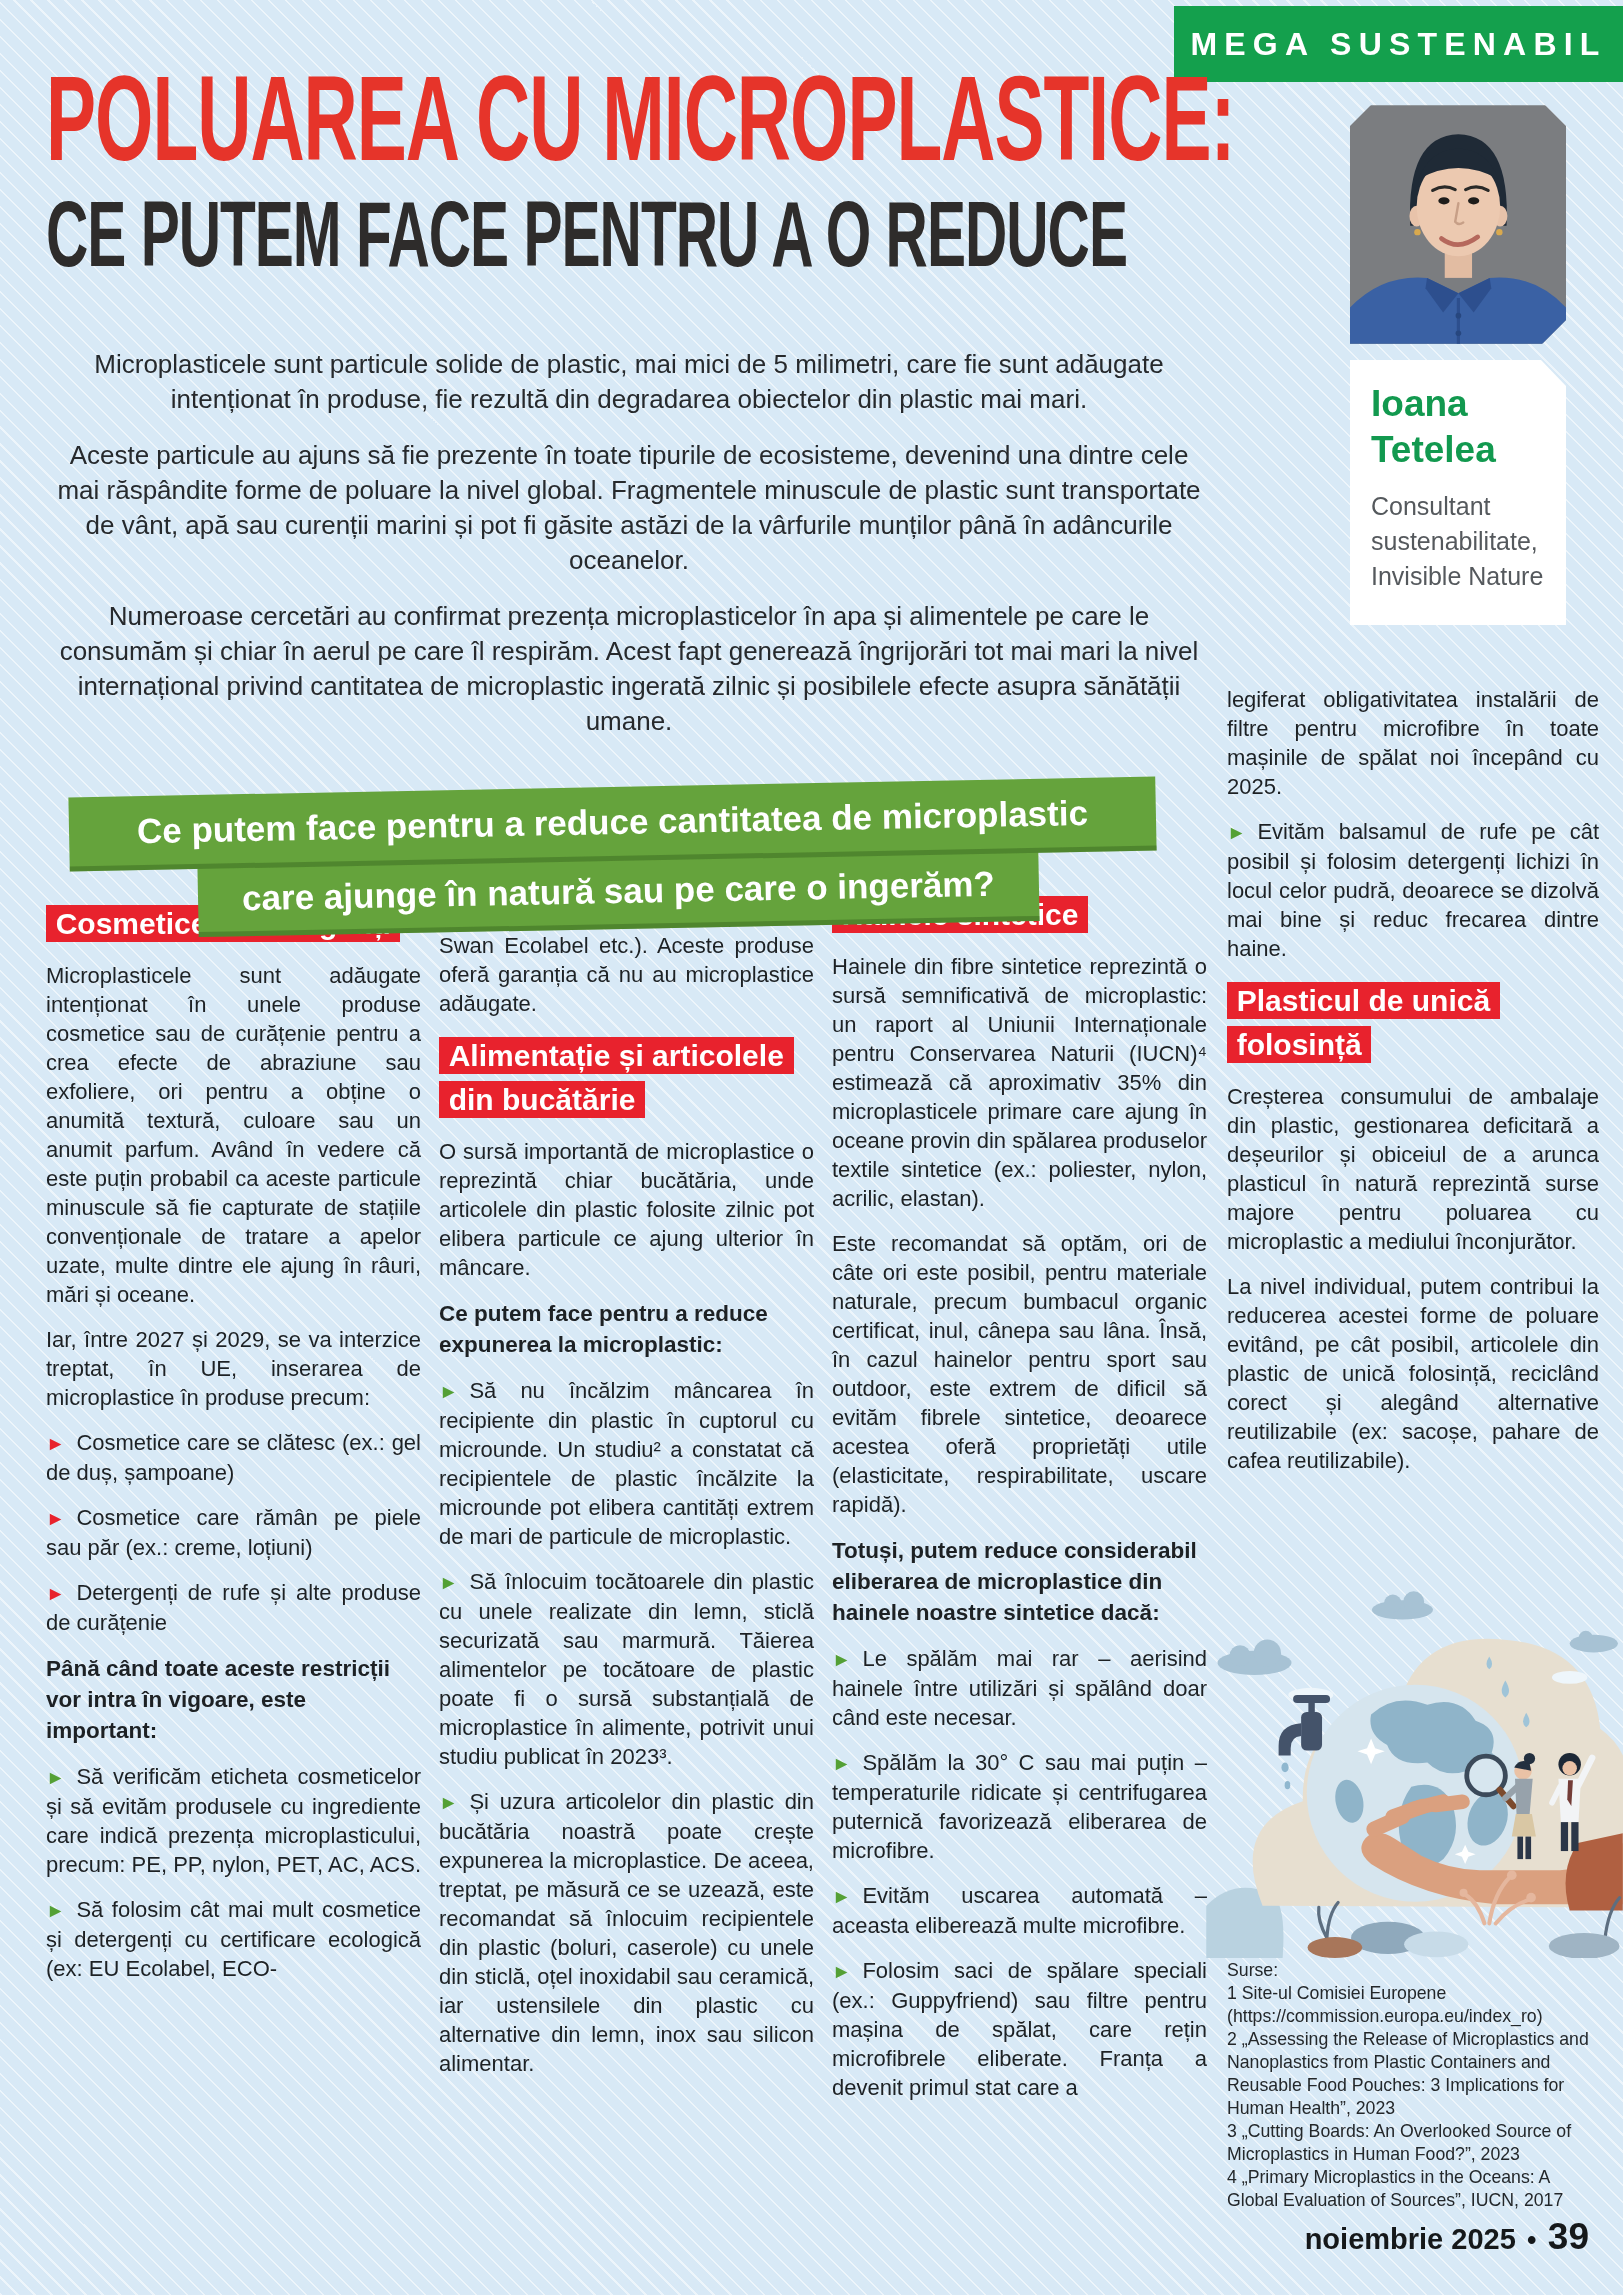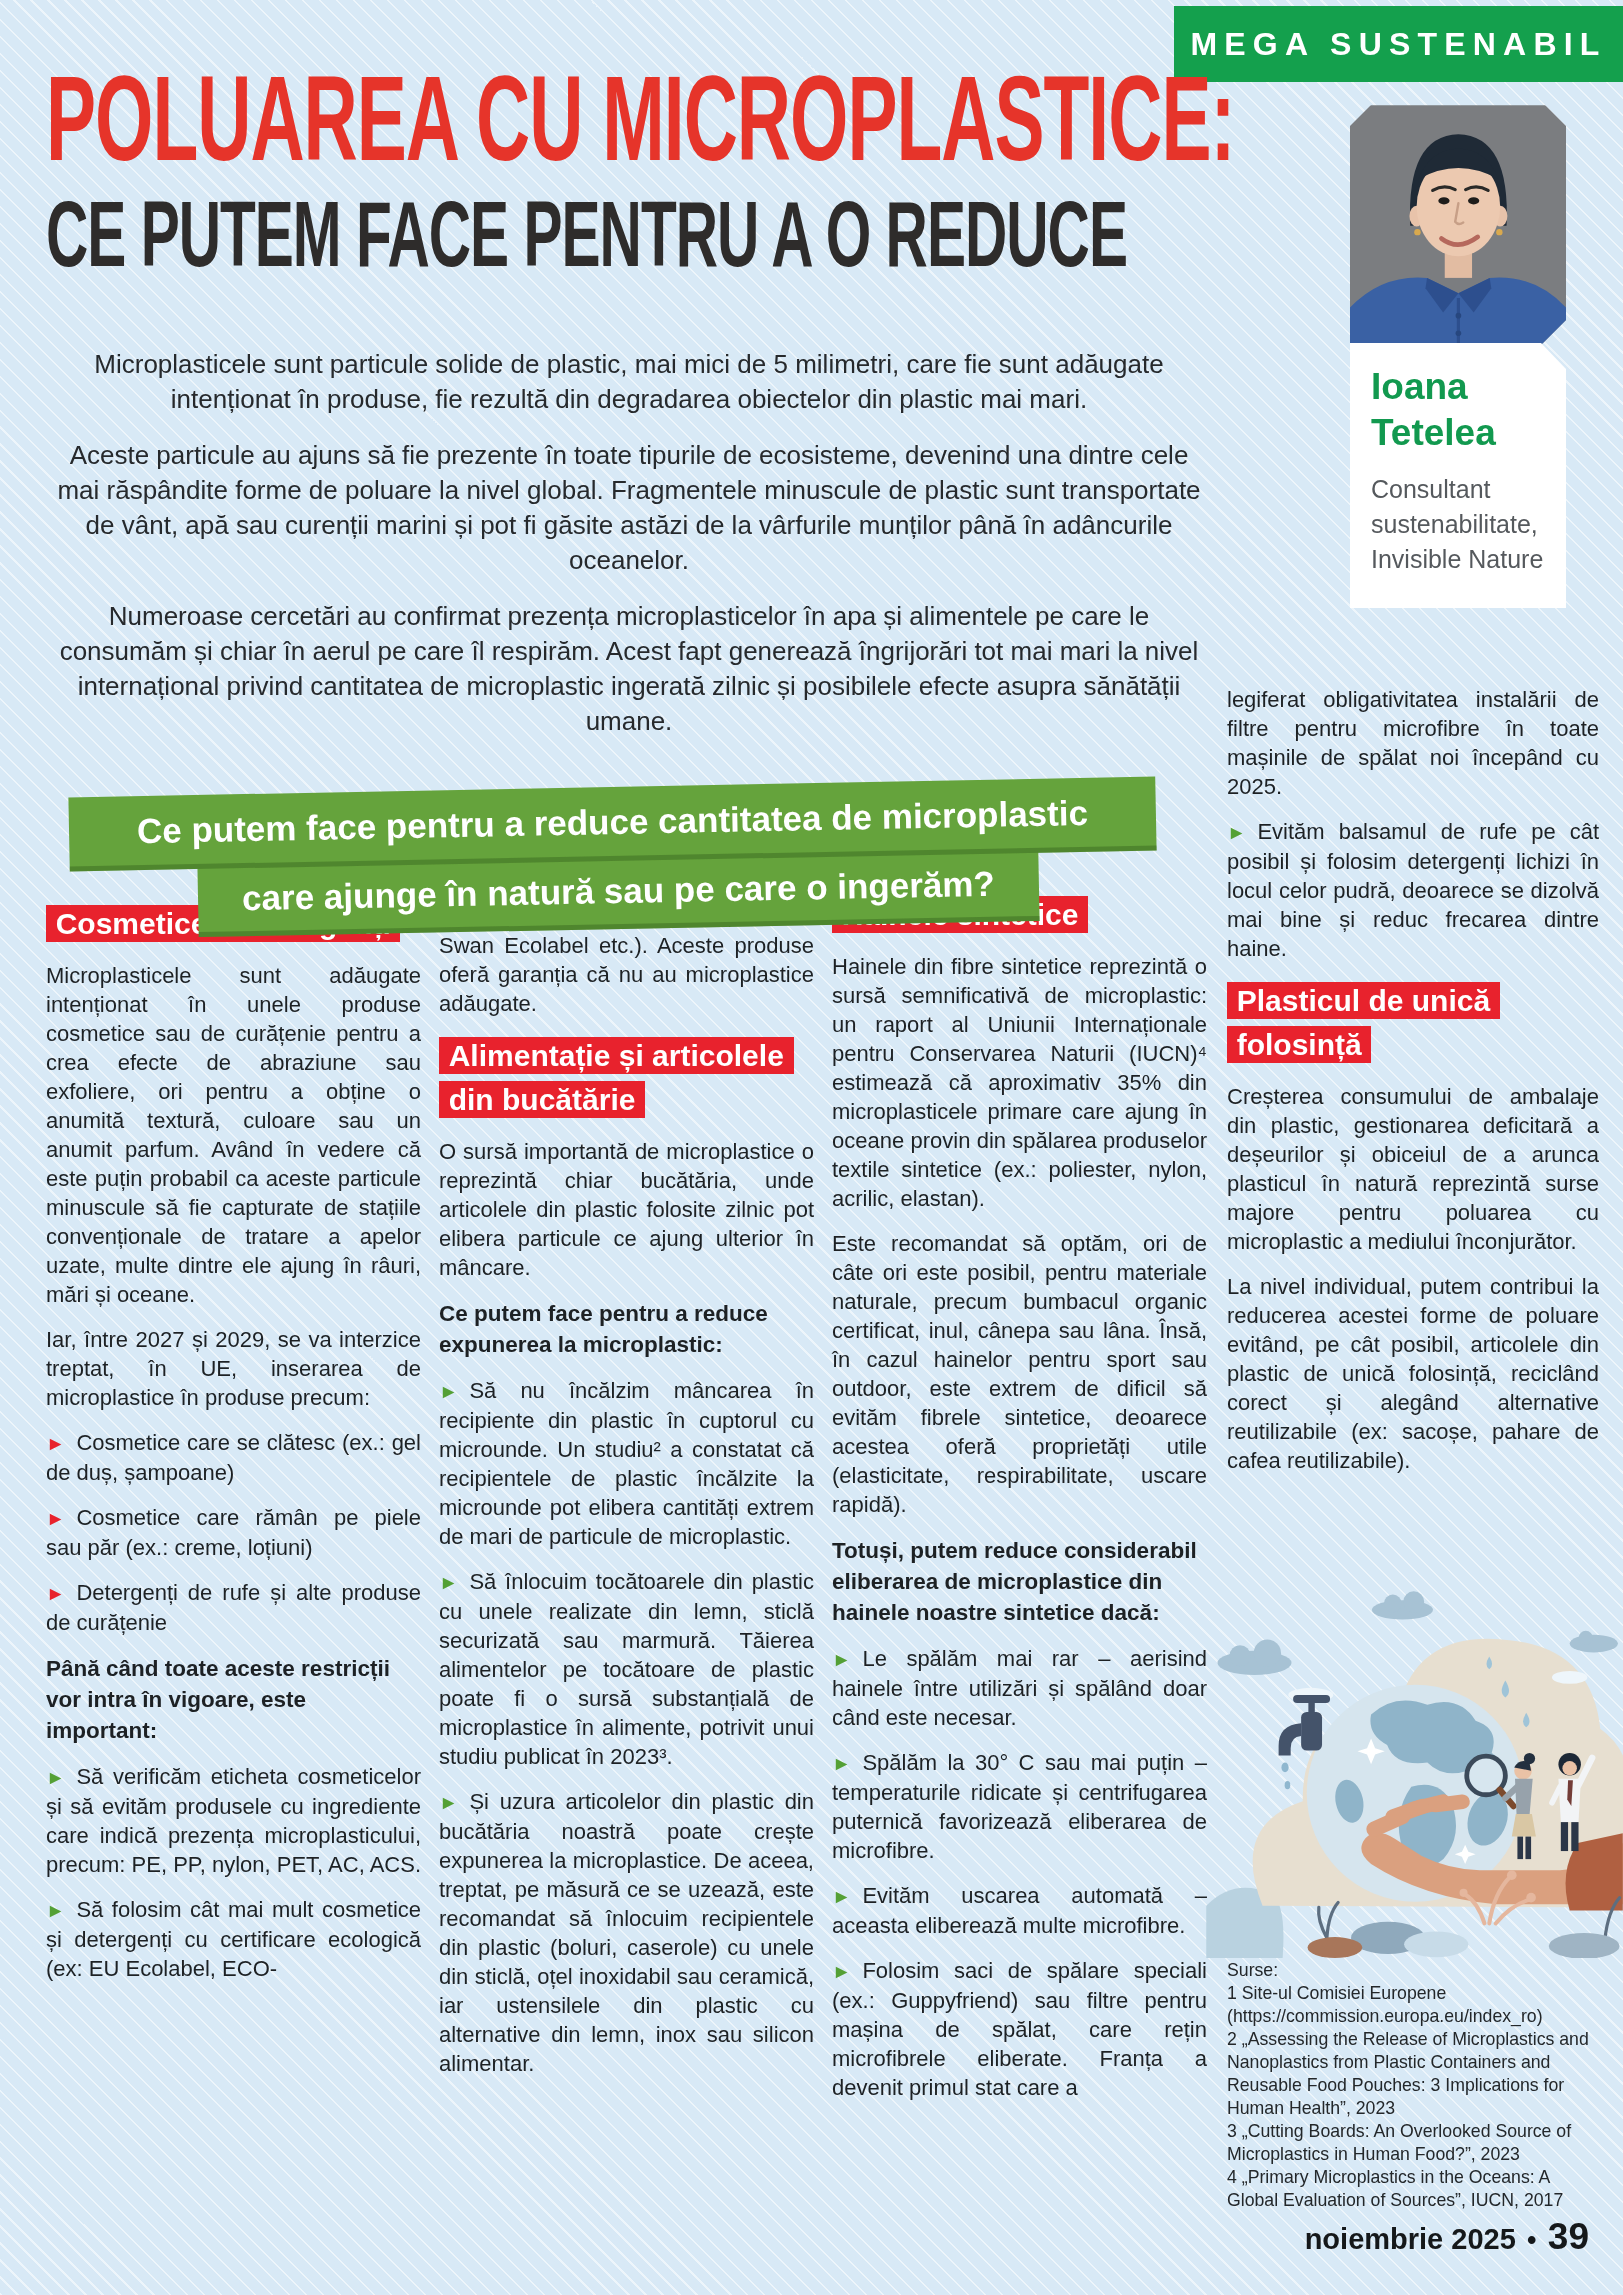--- a/index.html
+++ b/index.html
@@ -15,21 +15,21 @@
          background:#14a04d;color:#fff;font-weight:bold;font-size:32px;
          letter-spacing:7.2px;display:flex;align-items:center;justify-content:center;}
   
   .title{position:absolute;left:46px;top:51px;}
   .t1,.t2{display:inline-block;white-space:nowrap;font-weight:bold;transform-origin:left center;letter-spacing:-1.6px;}
   .t1{font-size:121px;line-height:134px;color:#e6342a;transform:scaleX(.62);}
   .t2{font-size:93px;line-height:98px;color:#2e2c2b;transform:scaleX(.63);}
   
   .photo{position:absolute;left:1350px;top:105px;width:216px;height:239px;
          clip-path:polygon(21px 0,195px 0,216px 21px,216px 215px,192px 239px,0 239px,0 21px);}
-  .namebox{position:absolute;left:1350px;top:343px;width:216px;height:265px;background:#ffffff;
+  .namebox{position:absolute;left:1350px;top:360px;width:216px;height:265px;background:#ffffff;
          clip-path:polygon(0 0,191px 0,216px 26px,216px 265px,0 265px);
          box-sizing:border-box;padding:21px 8px 0 21px;}
   .aname{font-size:37px;line-height:46px;font-weight:bold;color:#12994f;}
   .arole{font-size:25px;line-height:35px;color:#55595d;margin-top:16px;white-space:pre-line;}
   
   .intro{position:absolute;left:46px;top:347px;width:1166px;color:#26292c;}
   .intro p{margin:0 0 21px;font-size:26px;line-height:35px;text-align:center;}
   
   .qbar{position:absolute;background:#65a33c;color:#fff;font-weight:bold;font-size:35px;
         display:flex;align-items:center;justify-content:center;

